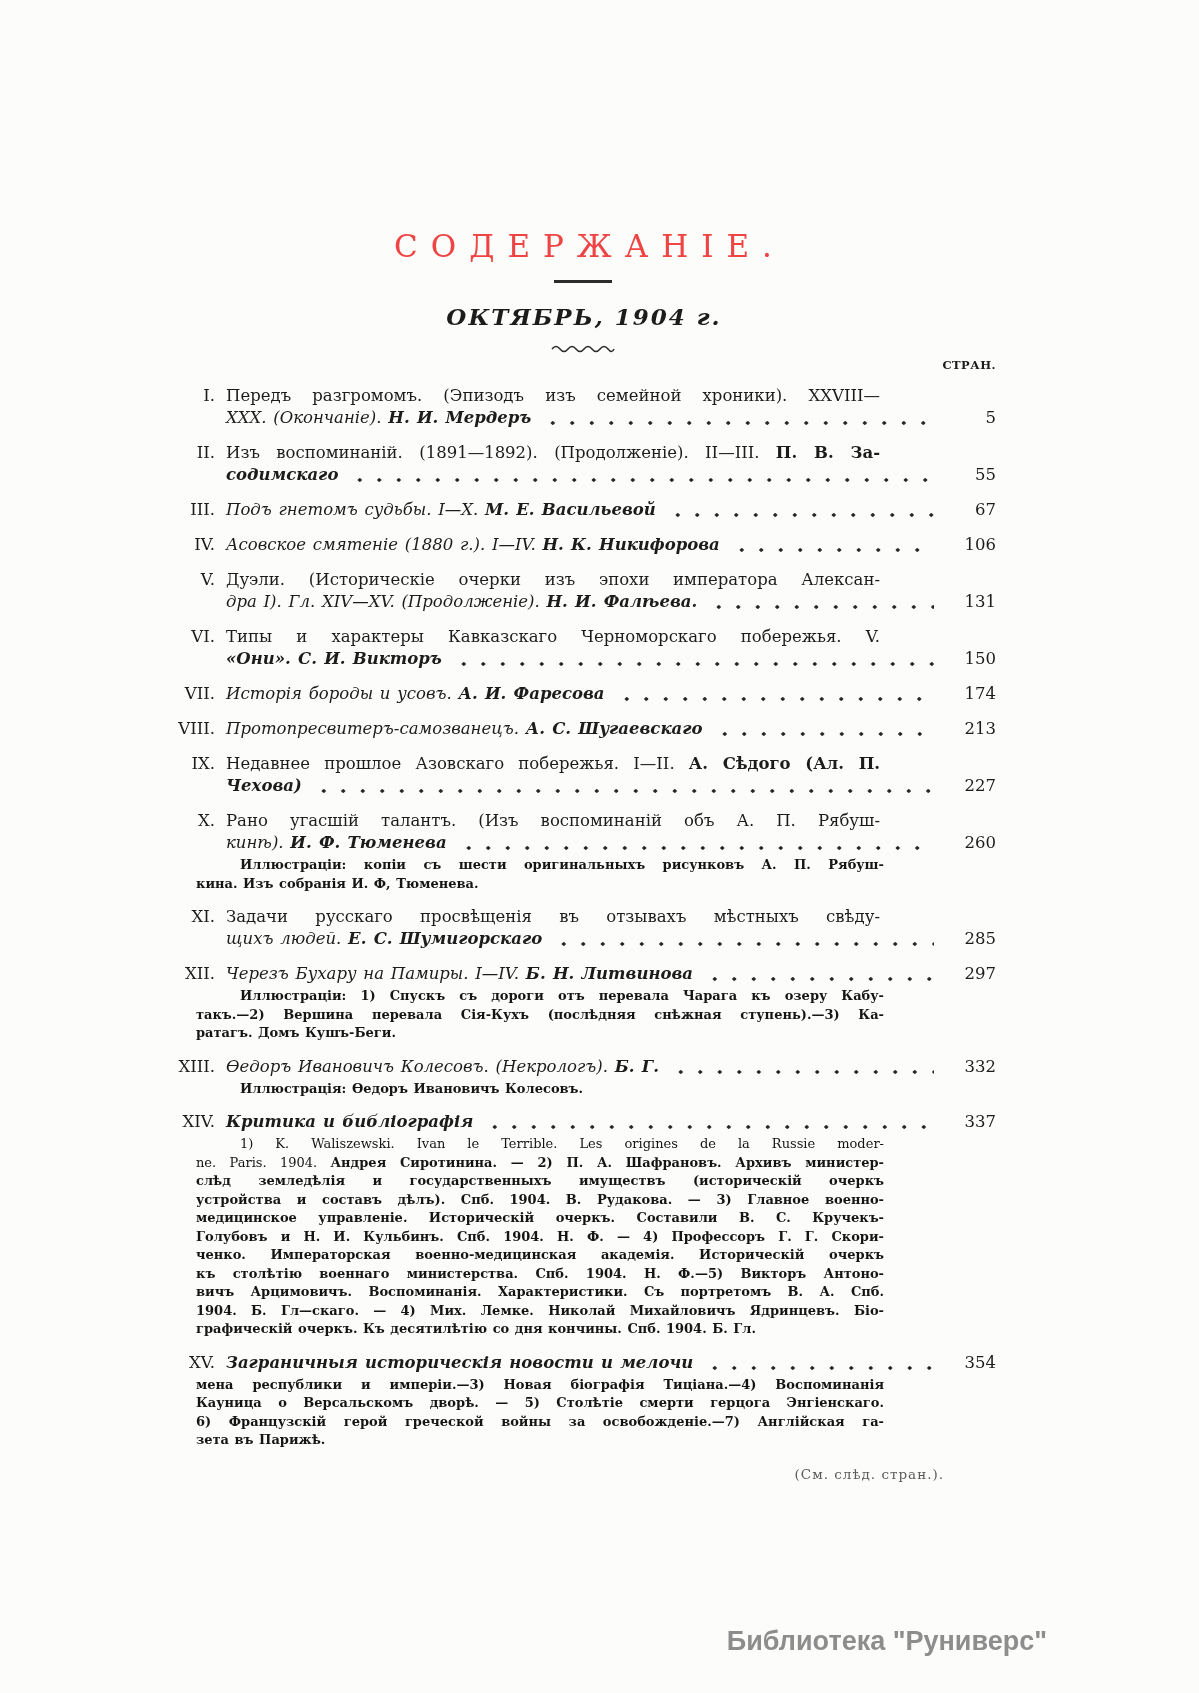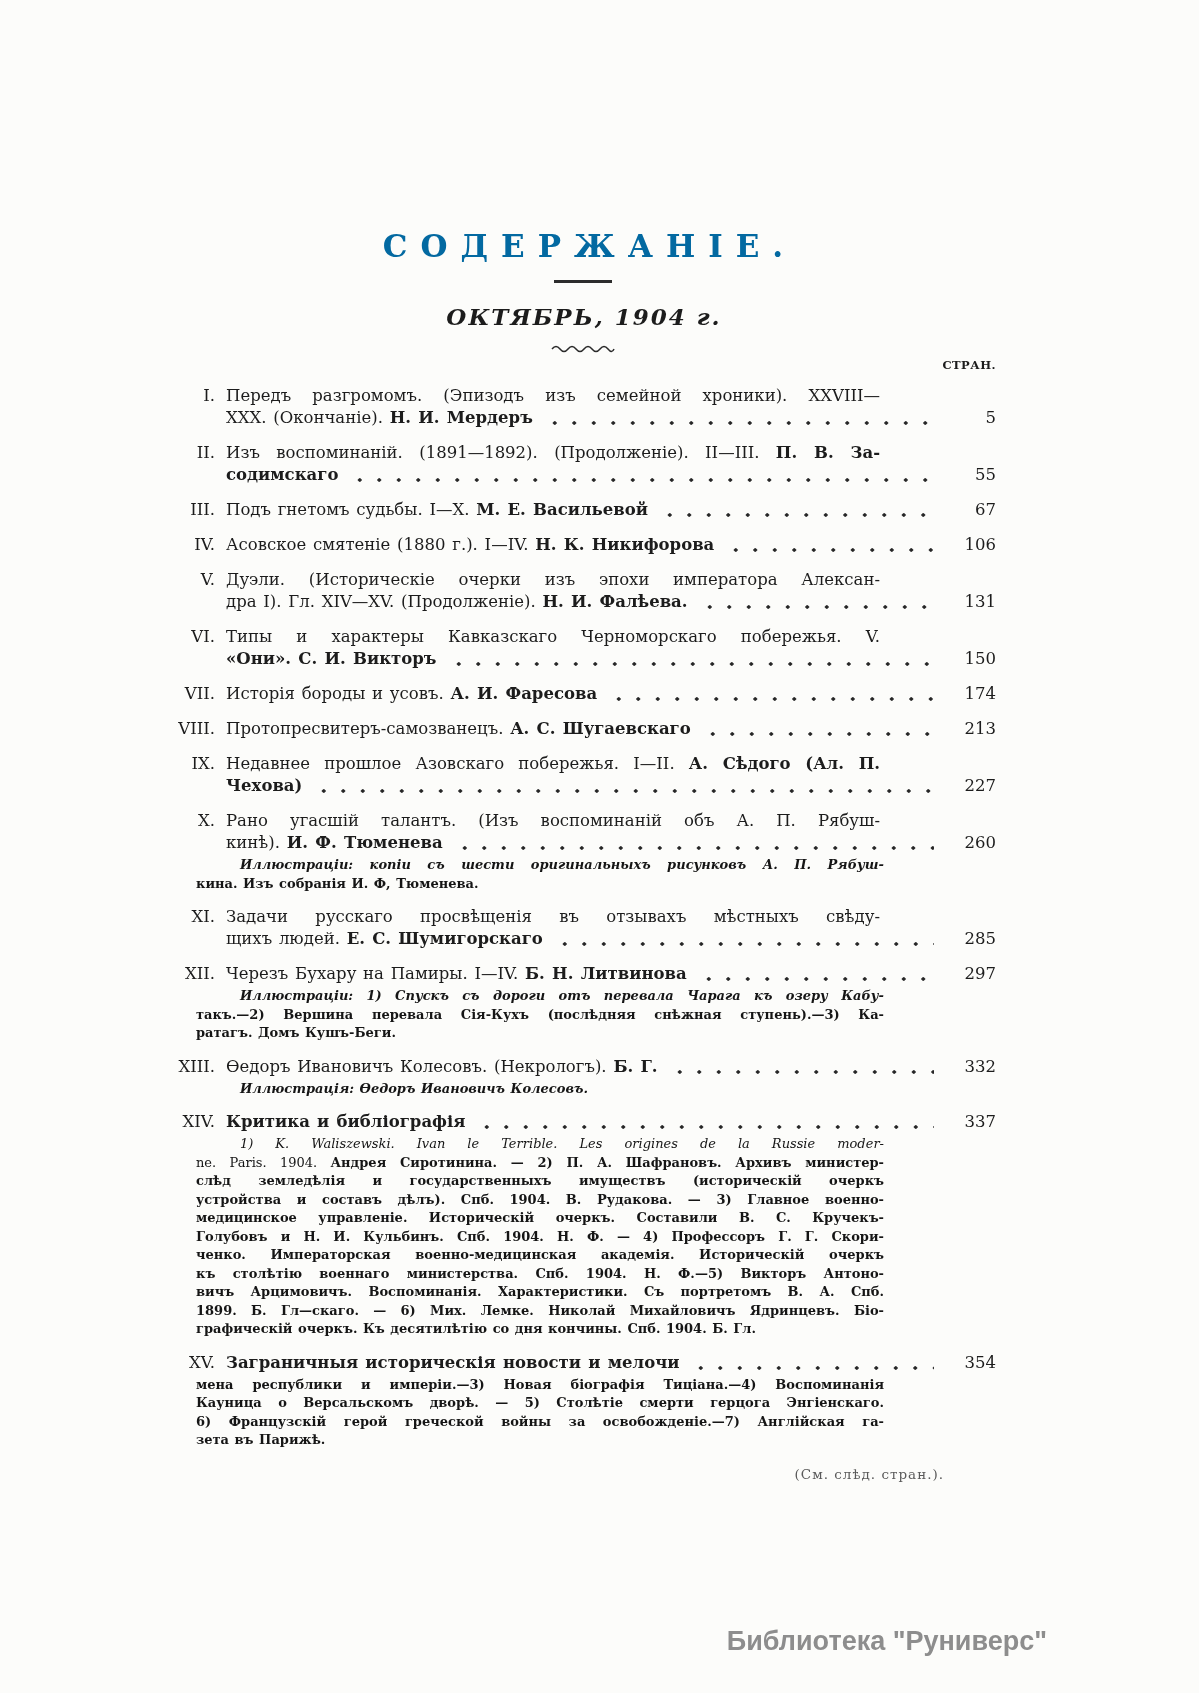--- a/index.html
+++ b/index.html
@@ -8,24 +8,24 @@
     width:1199px; height:1693px;
     background:#fcfcfa;
     font-family:"DejaVu Serif","Liberation Serif",serif;
     color:#1c1c1c;
     overflow:hidden;
   }
   .content { position:absolute; left:170px; top:228px; width:826px; }
 
   .doc-title {
     text-align:center;
-    font-size:31px; font-weight:700;
+    font-size:31px; font-weight:400;
     letter-spacing:13px; padding-left:13px;
     margin:0 0 16px 0;
-    color:#0369a1;
+    color:#ef4444;
   }
   .title-rule {
     width:58px; height:3px; box-sizing:border-box;
     margin:0 auto 20px auto;
     border-top:2px solid #2c2c2c;
     border-bottom:1px solid #2c2c2c;
   }
   .subtitle {
     text-align:center;
     font-size:23px; font-weight:bold;
@@ -39,41 +39,41 @@
     font-size:11.5px; font-weight:bold;
     letter-spacing:0.5px;
     margin:4px 0 0 0;
   }
 
   .entry { display:flex; margin-top:13px; font-size:16.5px; line-height:22px; word-spacing:1.5px; }
   .entry .num { flex:0 0 56px; width:56px; text-align:right; padding-right:11px; box-sizing:border-box; }
   .entry .body { flex:1 1 auto; min-width:0; }
   .line.full { text-align:justify; text-align-last:justify; padding-right:116px; }
   .line.last { display:flex; }
-  .line.last .txt { white-space:pre-wrap; }
+  .line.last .txt { white-space:pre-wrap;font-style:italic; }
   .b { font-weight:bold; }
   .leader {
     flex:1 1 auto; min-width:24px;
     margin:0 16px 0 12px;
     background-image:radial-gradient(circle,#242424 1.5px,rgba(0,0,0,0) 1.9px);
     background-size:19.5px 4px;
     background-repeat:repeat-x;
     background-position:left calc(100% - 4px);
   }
   .pg { flex:0 0 46px; text-align:right; }
 
   .notes {
     margin:2px 0 0 -30px;
     padding-right:112px;
     font-size:13px; line-height:18.5px;
     word-spacing:1px;
     color:#151515;
   }
   .nline.just { text-align:justify; text-align-last:justify; }
-  .nline.first { text-indent:44px;font-style:italic; }
+  .nline.first { text-indent:44px; }
 
   .footer-note {
     text-align:right; padding-right:52px;
     margin-top:16px;
     font-size:13.5px; letter-spacing:1px;
     color:#5a5a5a;
   }
   .watermark {
     position:absolute; right:152px; bottom:36px;
     font-family:"Liberation Sans","DejaVu Sans",sans-serif;
@@ -260,21 +260,21 @@
             <div class="notes">
               <div class="nline first just"><span>1) K. Waliszewski. Ivan le Terrible. Les origines de la Russie moder-</span></div>
               <div class="nline just"><span>ne. Paris. 1904. </span><span class="b">Андрея Сиротинина. — 2) П. А. Шафрановъ. Архивъ министер-</span></div>
               <div class="nline just"><span class="b">слѣд земледѣлія и государственныхъ имуществъ (историческій очеркъ</span></div>
               <div class="nline just"><span class="b">устройства и составъ дѣлъ). Спб. 1904. В. Рудакова. — 3) Главное военно-</span></div>
               <div class="nline just"><span class="b">медицинское управленіе. Историческій очеркъ. Составили В. С. Кручекъ-</span></div>
               <div class="nline just"><span class="b">Голубовъ и Н. И. Кульбинъ. Спб. 1904. Н. Ф. — 4) Профессоръ Г. Г. Скори-</span></div>
               <div class="nline just"><span class="b">ченко. Императорская военно-медицинская академія. Историческій очеркъ</span></div>
               <div class="nline just"><span class="b">къ столѣтію военнаго министерства. Спб. 1904. Н. Ф.—5) Викторъ Антоно-</span></div>
               <div class="nline just"><span class="b">вичъ Арцимовичъ. Воспоминанія. Характеристики. Съ портретомъ В. А. Спб.</span></div>
-              <div class="nline just"><span class="b">1899. Б. Гл—скаго. — 6) Мих. Лемке. Николай Михайловичъ Ядринцевъ. Біо-</span></div>
+              <div class="nline just"><span class="b">1904. Б. Гл—скаго. — 4) Мих. Лемке. Николай Михайловичъ Ядринцевъ. Біо-</span></div>
               <div class="nline"><span class="b">графическій очеркъ. Къ десятилѣтію со дня кончины. Спб. 1904. Б. Гл.</span></div>
             </div>
           </div>
         </div>
         <div class="entry">
           <div class="num">XV.</div>
           <div class="body">
             <div class="line last">
               <span class="txt"><span class="b">Заграничныя историческія новости и мелочи</span></span>
               <span class="leader"></span>

